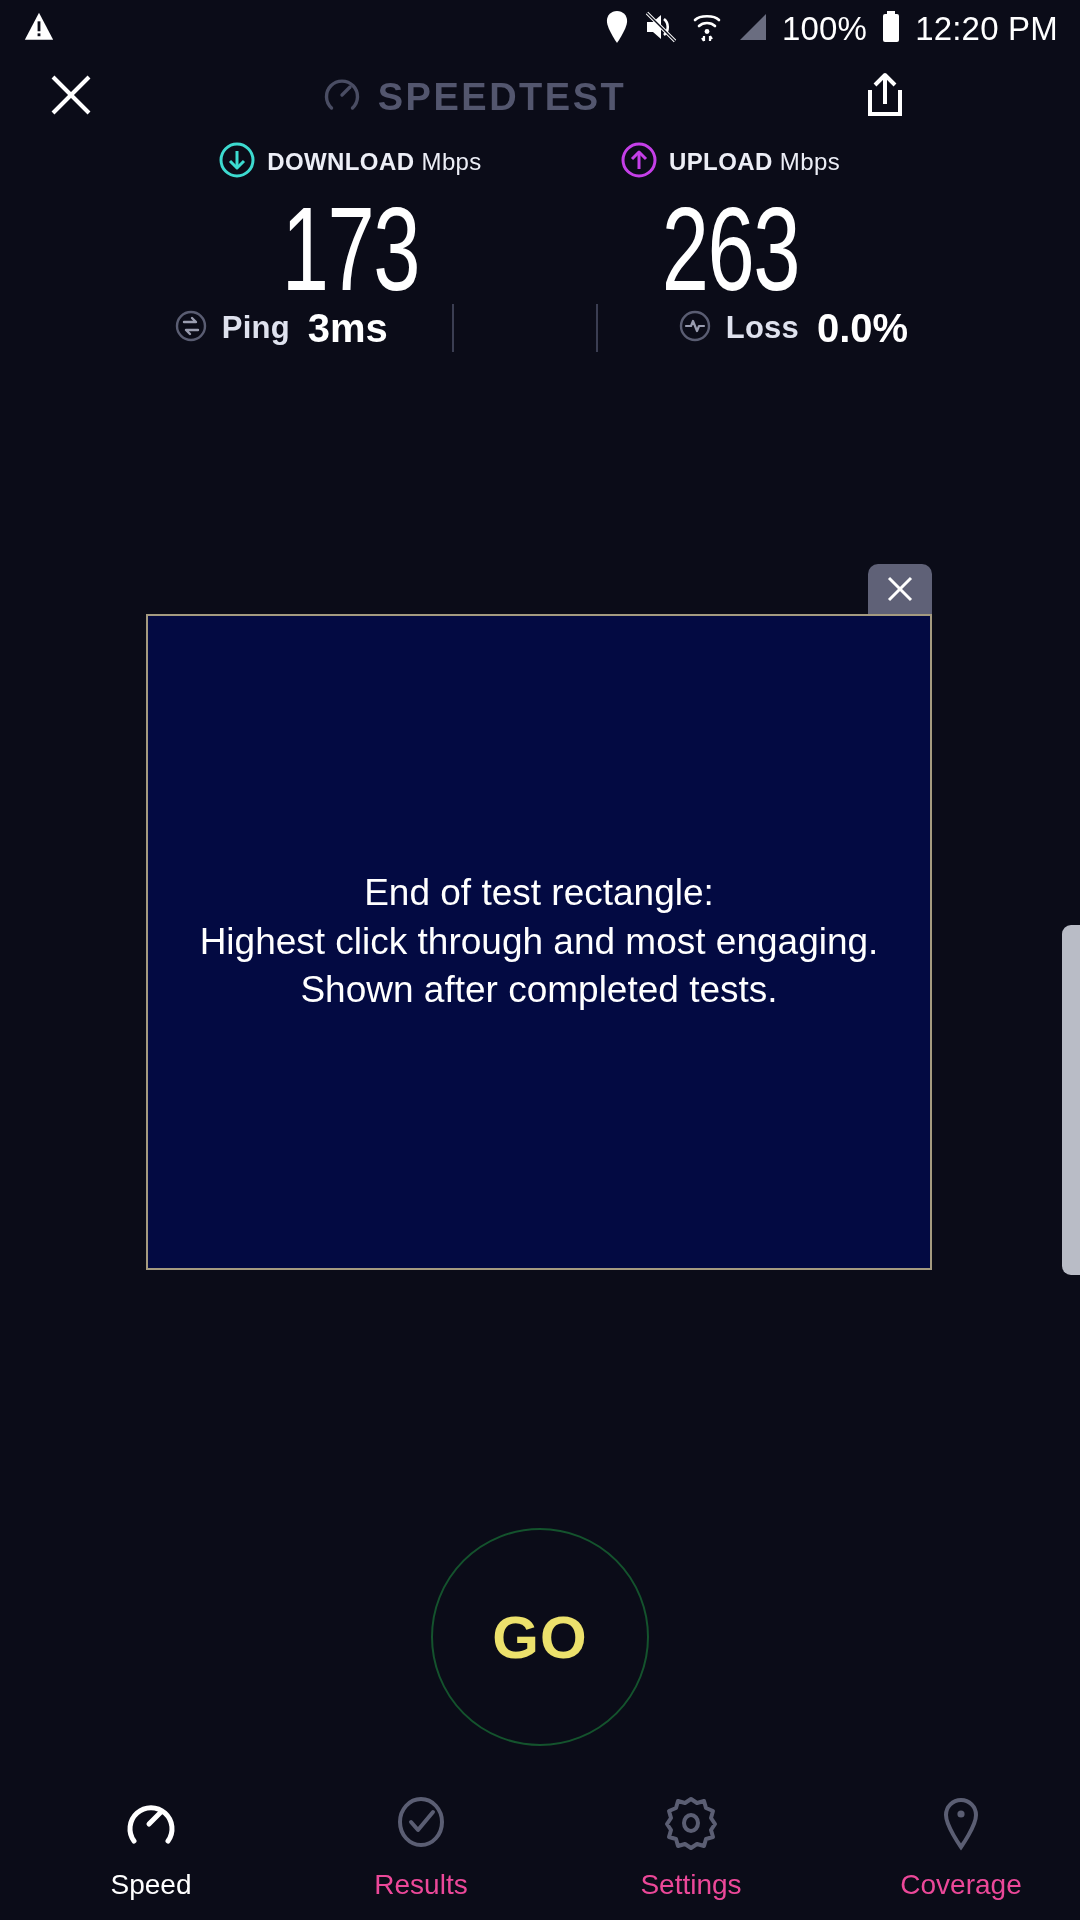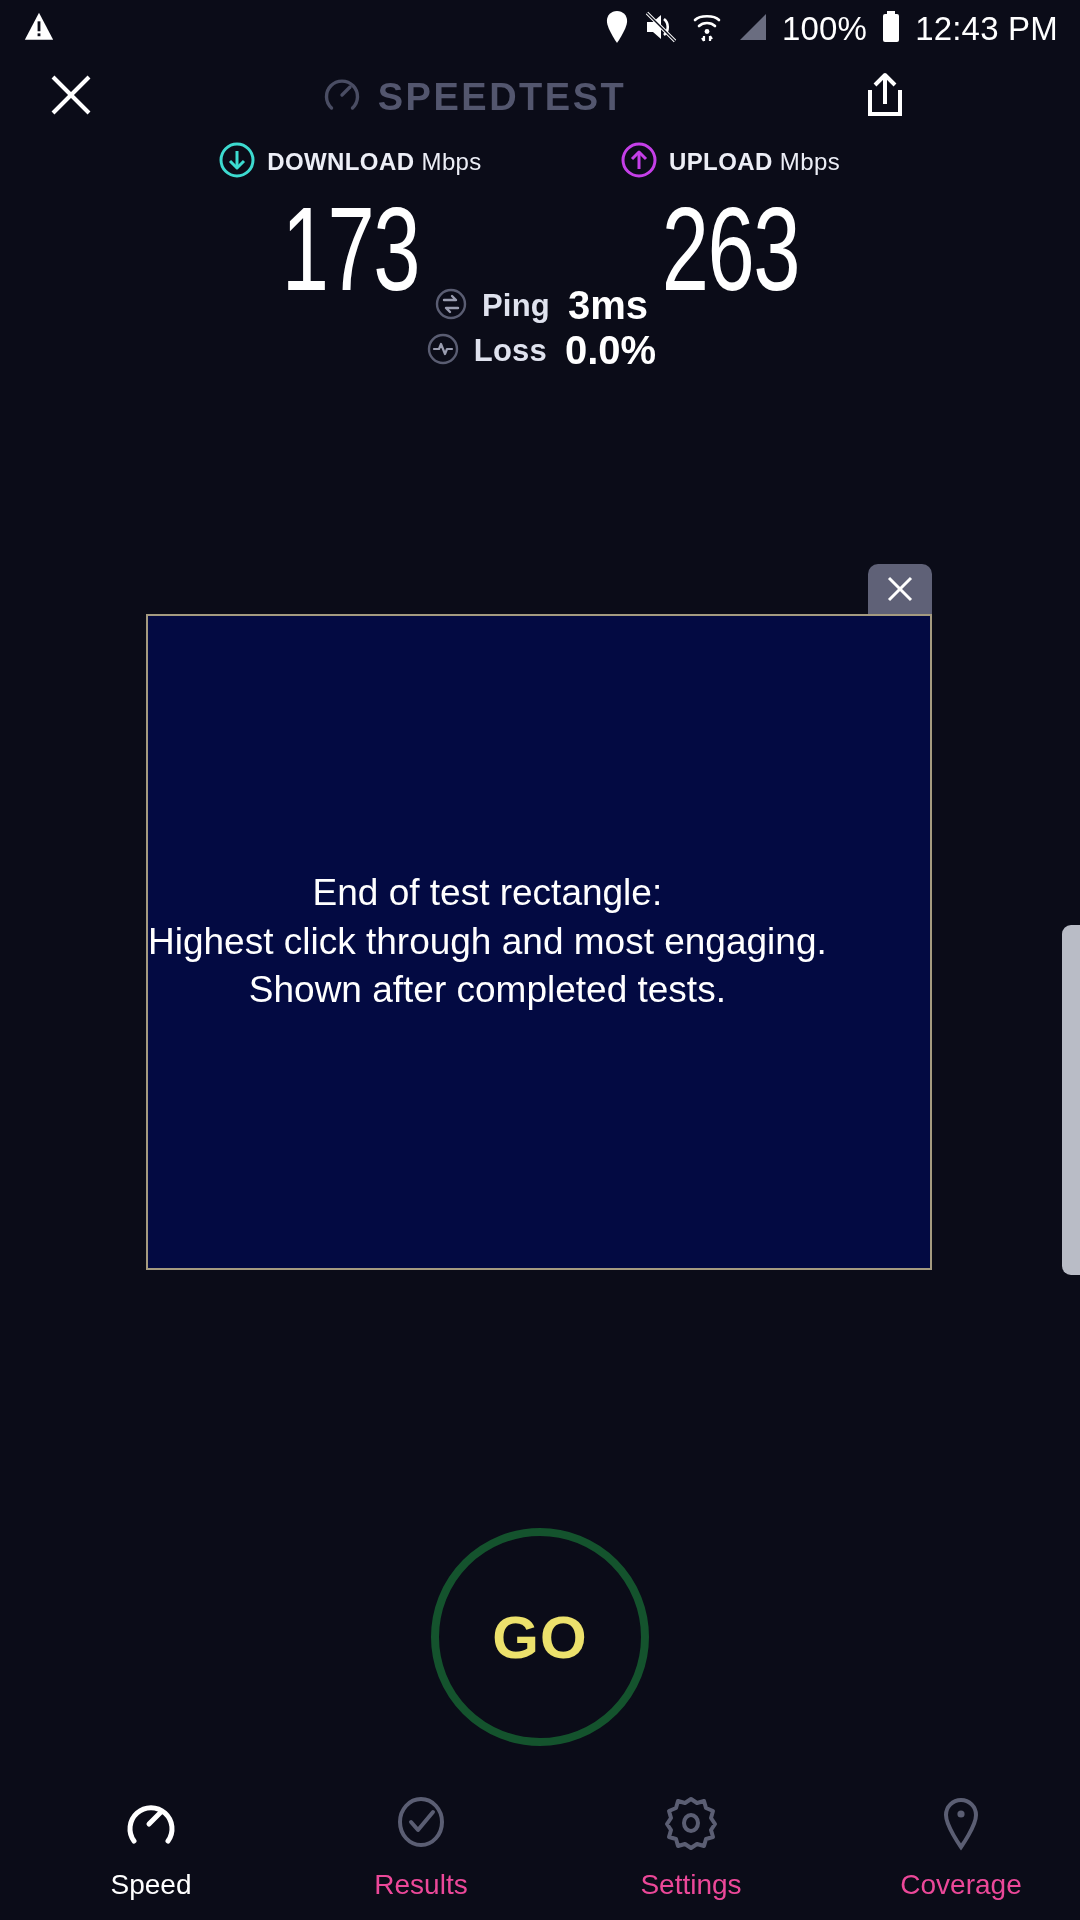--- a/index.html
+++ b/index.html
@@ -62,21 +62,21 @@
     font-size:118px; line-height:1.0; color:#ffffff; font-weight:300;
     font-family:"Liberation Sans", sans-serif;
     letter-spacing:-2px;
     margin-top:6px;
     transform:scaleX(0.72);
   }
 
   
   .metrics {
     position:absolute; top:300px; left:0; width:1080px; height:56px;
-    display:flex; align-items:center; justify-content:center;flex-direction:column;
+    display:flex; align-items:center; justify-content:center;
   }
   .metric { display:flex; align-items:center; gap:12px; }
   .metric-name {
     font-size:31px; color:#dfe2ee; font-weight:bold; letter-spacing:0.2px;
   }
   .metric-val { font-size:40px; color:#ffffff; font-weight:bold; margin-left:6px; }
   .metric-div { width:2px; height:48px; background:#3b3e52; }
   .m-gap-a { width:64px; } .m-gap-b { width:64px; }
   .m-gap-c { width:78px; } .m-gap-d { width:78px; }
 
@@ -85,41 +85,41 @@
   .ad-close {
     position:absolute; right:0; top:-50px;
     width:64px; height:54px;
     background:#5f6177;
     border-radius:10px 10px 0 0;
     display:flex; align-items:center; justify-content:center;
   }
   .ad-box {
     position:absolute; left:0; top:0; width:786px; height:656px;
     background:#030a42; border:2px solid #a59b80;
-    display:flex; align-items:center; 
+    display:flex; align-items:center; justify-content:center;
   }
   .ad-text {
     color:#ffffff; font-size:37px; line-height:1.32; text-align:center;
     font-family:"Liberation Sans", sans-serif;
   }
 
   
   .scrollbar {
     position:absolute; right:0; top:925px; width:18px; height:350px;
     background:#b9bcc6; border-radius:9px 0 0 9px;
   }
 
   
   .go-wrap {
     position:absolute; left:0; top:1528px; width:1080px;
     display:flex; align-items:center; justify-content:center;
   }
   .go-btn {
     width:218px; height:218px; border-radius:50%;
-    border:8px solid #14532d;
+    border:2px solid #14532d;
     display:flex; align-items:center; justify-content:center;
     background:transparent;
   }
   .go-txt {
     font-size:60px; color:#ece16c; font-weight:bold; letter-spacing:1px;
     font-family:"Liberation Sans", sans-serif;
   }
 
   
   .navbar {
@@ -175,21 +175,21 @@
             <path d="M30 3 V29 H4 Z" fill="#6a6d80"></path>
           </svg>
       </span>
       <span class="sb-text">100%</span>
       <span class="sb-ico">
         <svg width="20" height="34" viewBox="0 0 20 34">
             <rect x="6" y="1" width="8" height="3" fill="#ffffff"></rect>
             <rect x="2" y="4" width="16" height="28" rx="2" fill="#ffffff"></rect>
           </svg>
       </span>
-      <span class="sb-text">12:43 PM</span>
+      <span class="sb-text">12:20 PM</span>
     </div>
   </div>
 
   <div class="header">
     <div class="hdr-close">
       <span>
         <svg width="50" height="50" viewBox="0 0 50 50">
             <line x1="7" y1="7" x2="43" y2="43" stroke="#ffffff" stroke-width="4"></line>
             <line x1="43" y1="7" x2="7" y2="43" stroke="#ffffff" stroke-width="4"></line>
           </svg>

